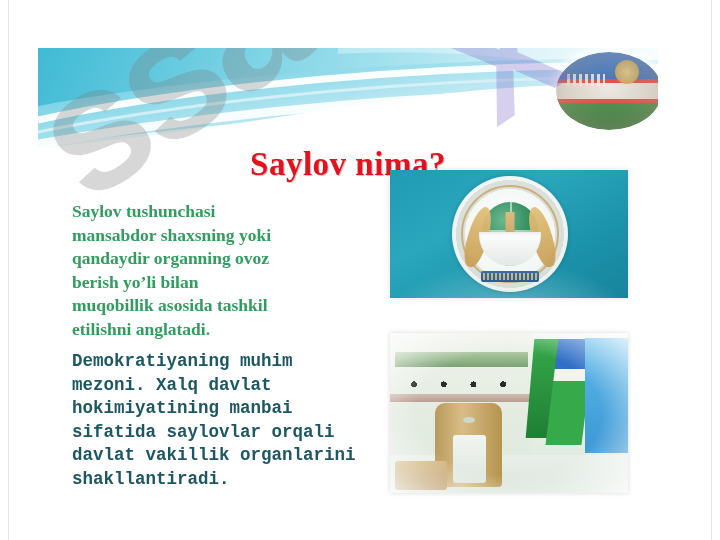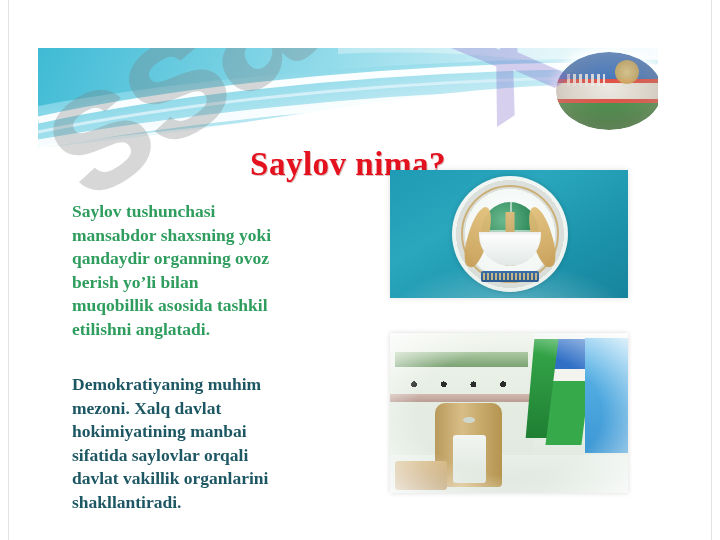--- a/index.html
+++ b/index.html
@@ -112,21 +112,21 @@
     width: 300px;
   }
   .para {
     font-family: "Liberation Serif", serif;
     font-weight: bold;
     font-size: 17.5px;
     line-height: 23.5px;
     white-space: pre-line;
   }
   .para.p1 { color: #2f9d5e; }
-  .para.p2 { color: #1d5763; margin-top: 32px; }
+  .para.p2 { color: #1d5763; margin-top: 9px; font-family: Liberation Mono, monospace; }
 
   
   .pic-emblem {
     position: absolute;
     left: 352px;
     top: 122px;
     width: 238px;
     height: 128px;
     background: linear-gradient(150deg,#1f9bb5 0%, #2aa7bd 35%, #1b93ab 70%, #17849c 100%);
     box-shadow: 0 0 6px rgba(0,0,0,.12);

